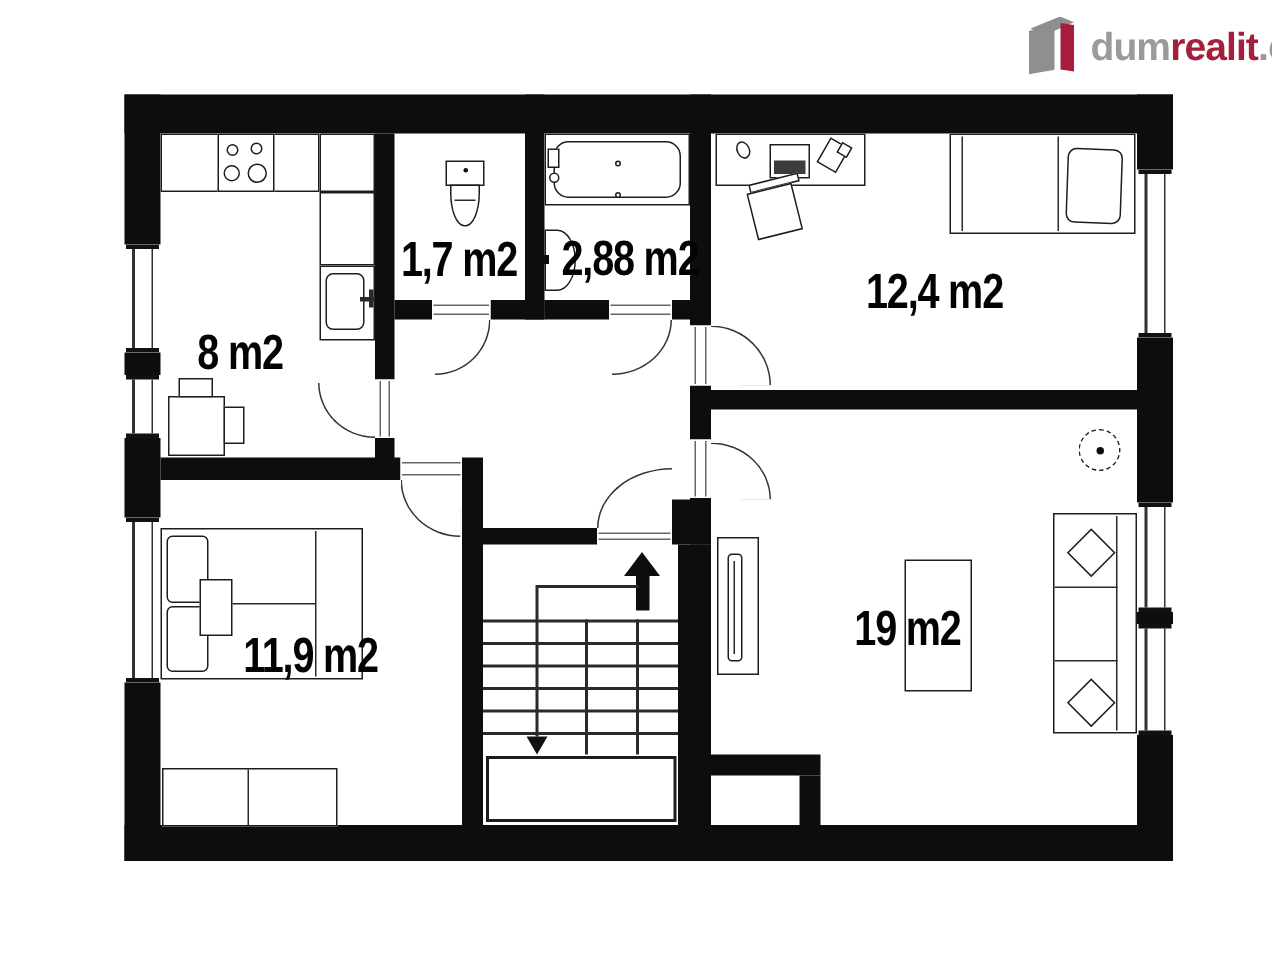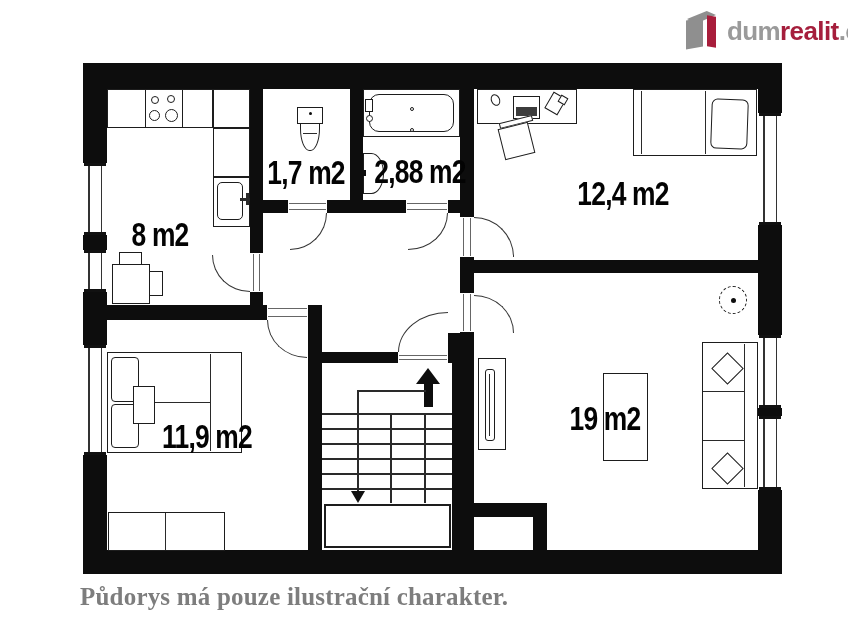--- a/index.html
+++ b/index.html
@@ -242,14 +242,13 @@
     <div class="line" style="left:744px;top:344px;width:1.3px;height:143px"></div>
     <div class="line" style="left:703px;top:391px;width:42px;height:1.3px"></div>
     <div class="line" style="left:703px;top:440px;width:42px;height:1.3px"></div>
     <div class="box" style="left:716px;top:357px;width:23px;height:23px;transform:rotate(45deg);border-width:1.3px"></div>
     <div class="box" style="left:716px;top:457px;width:23px;height:23px;transform:rotate(45deg);border-width:1.3px"></div>
     <div class="box circ" style="left:719px;top:286px;width:28px;height:28px;border:1.5px dashed #222"></div>
     <div class="w circ" style="left:731px;top:298px;width:5px;height:5px"></div>
     <div class="lbl" style="left:605px;top:419px">19 m2</div>
   </div>
 
-  <div class="caption">Půdorys má pouze ilustrační charakter.</div>
 </div>
 
 </body></html>

